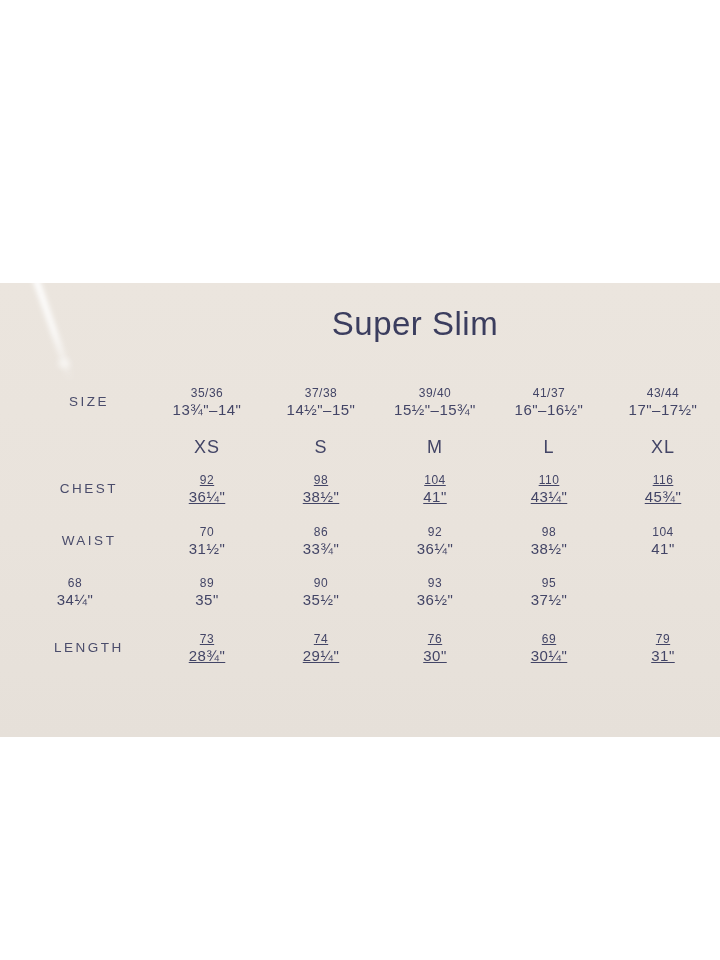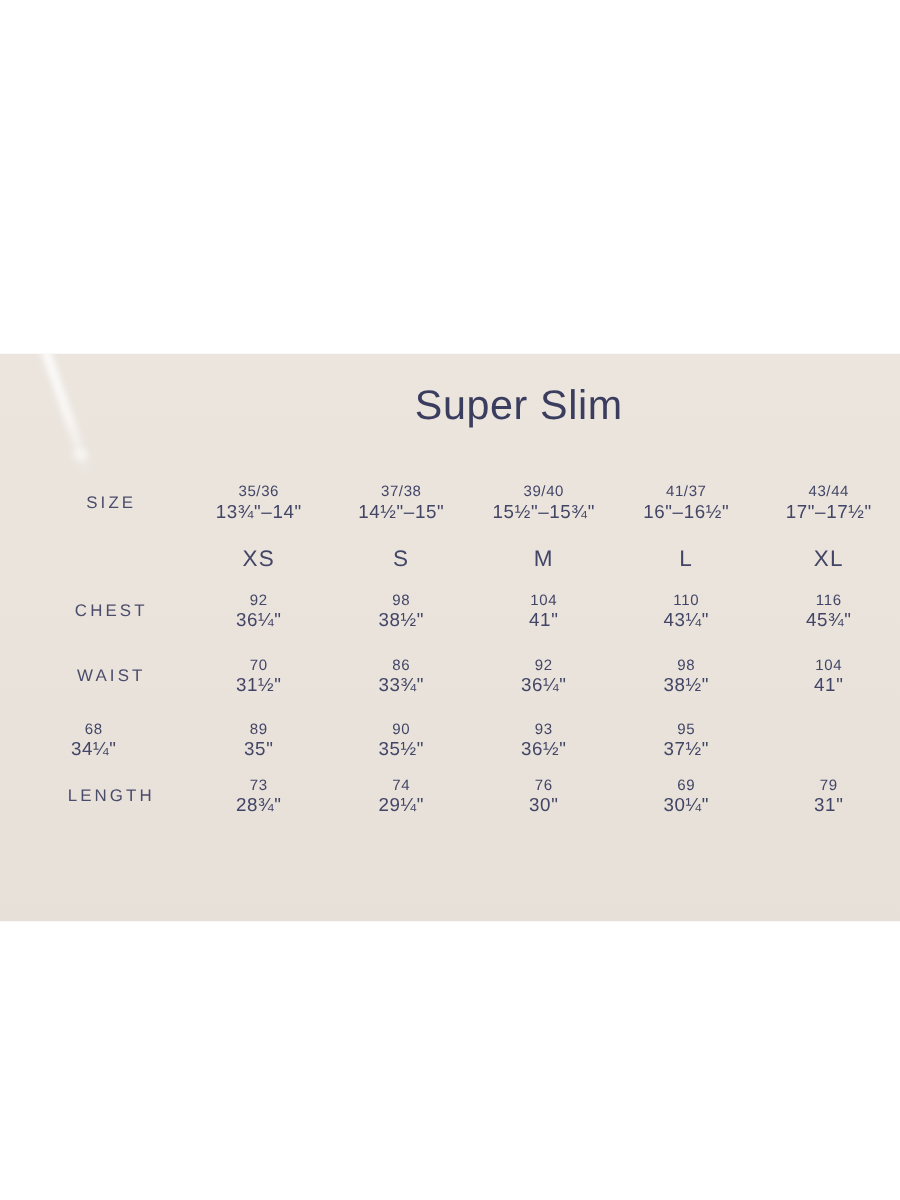--- a/index.html
+++ b/index.html
@@ -72,24 +72,24 @@
     line-height: 16px;
     letter-spacing: 2.5px;
     color: #4a4c6b;
   }
   .label > span { display: inline-block; max-width: 106px; }
   .line1 { font-size: 12px; line-height: 17px; letter-spacing: 0.5px; }
   .line2 { font-size: 15px; line-height: 16px; letter-spacing: 0.5px; }
   .letter { font-size: 18px; line-height: 16px; letter-spacing: 1px; }
   .row-sizes   { margin-top: 41px; }
   .row-letters { margin-top: 21px; }
-  .row-chest   { margin-top: 17px; }
+  .row-chest   { margin-top: 17px; text-decoration: underline; }
   .row-waist   { margin-top: 19px; }
   .row-sleeve  { margin-top: 18px; }
-  .row-length  { margin-top: 12px; }
+  .row-length  { margin-top: 23px; text-decoration: underline; }
 </style>
 </head>
 <body>
 
 <div class="card">
   <div class="streak"></div>
   <div class="streak-dot"></div>
 
   <div class="title">Super Slim</div>
 

